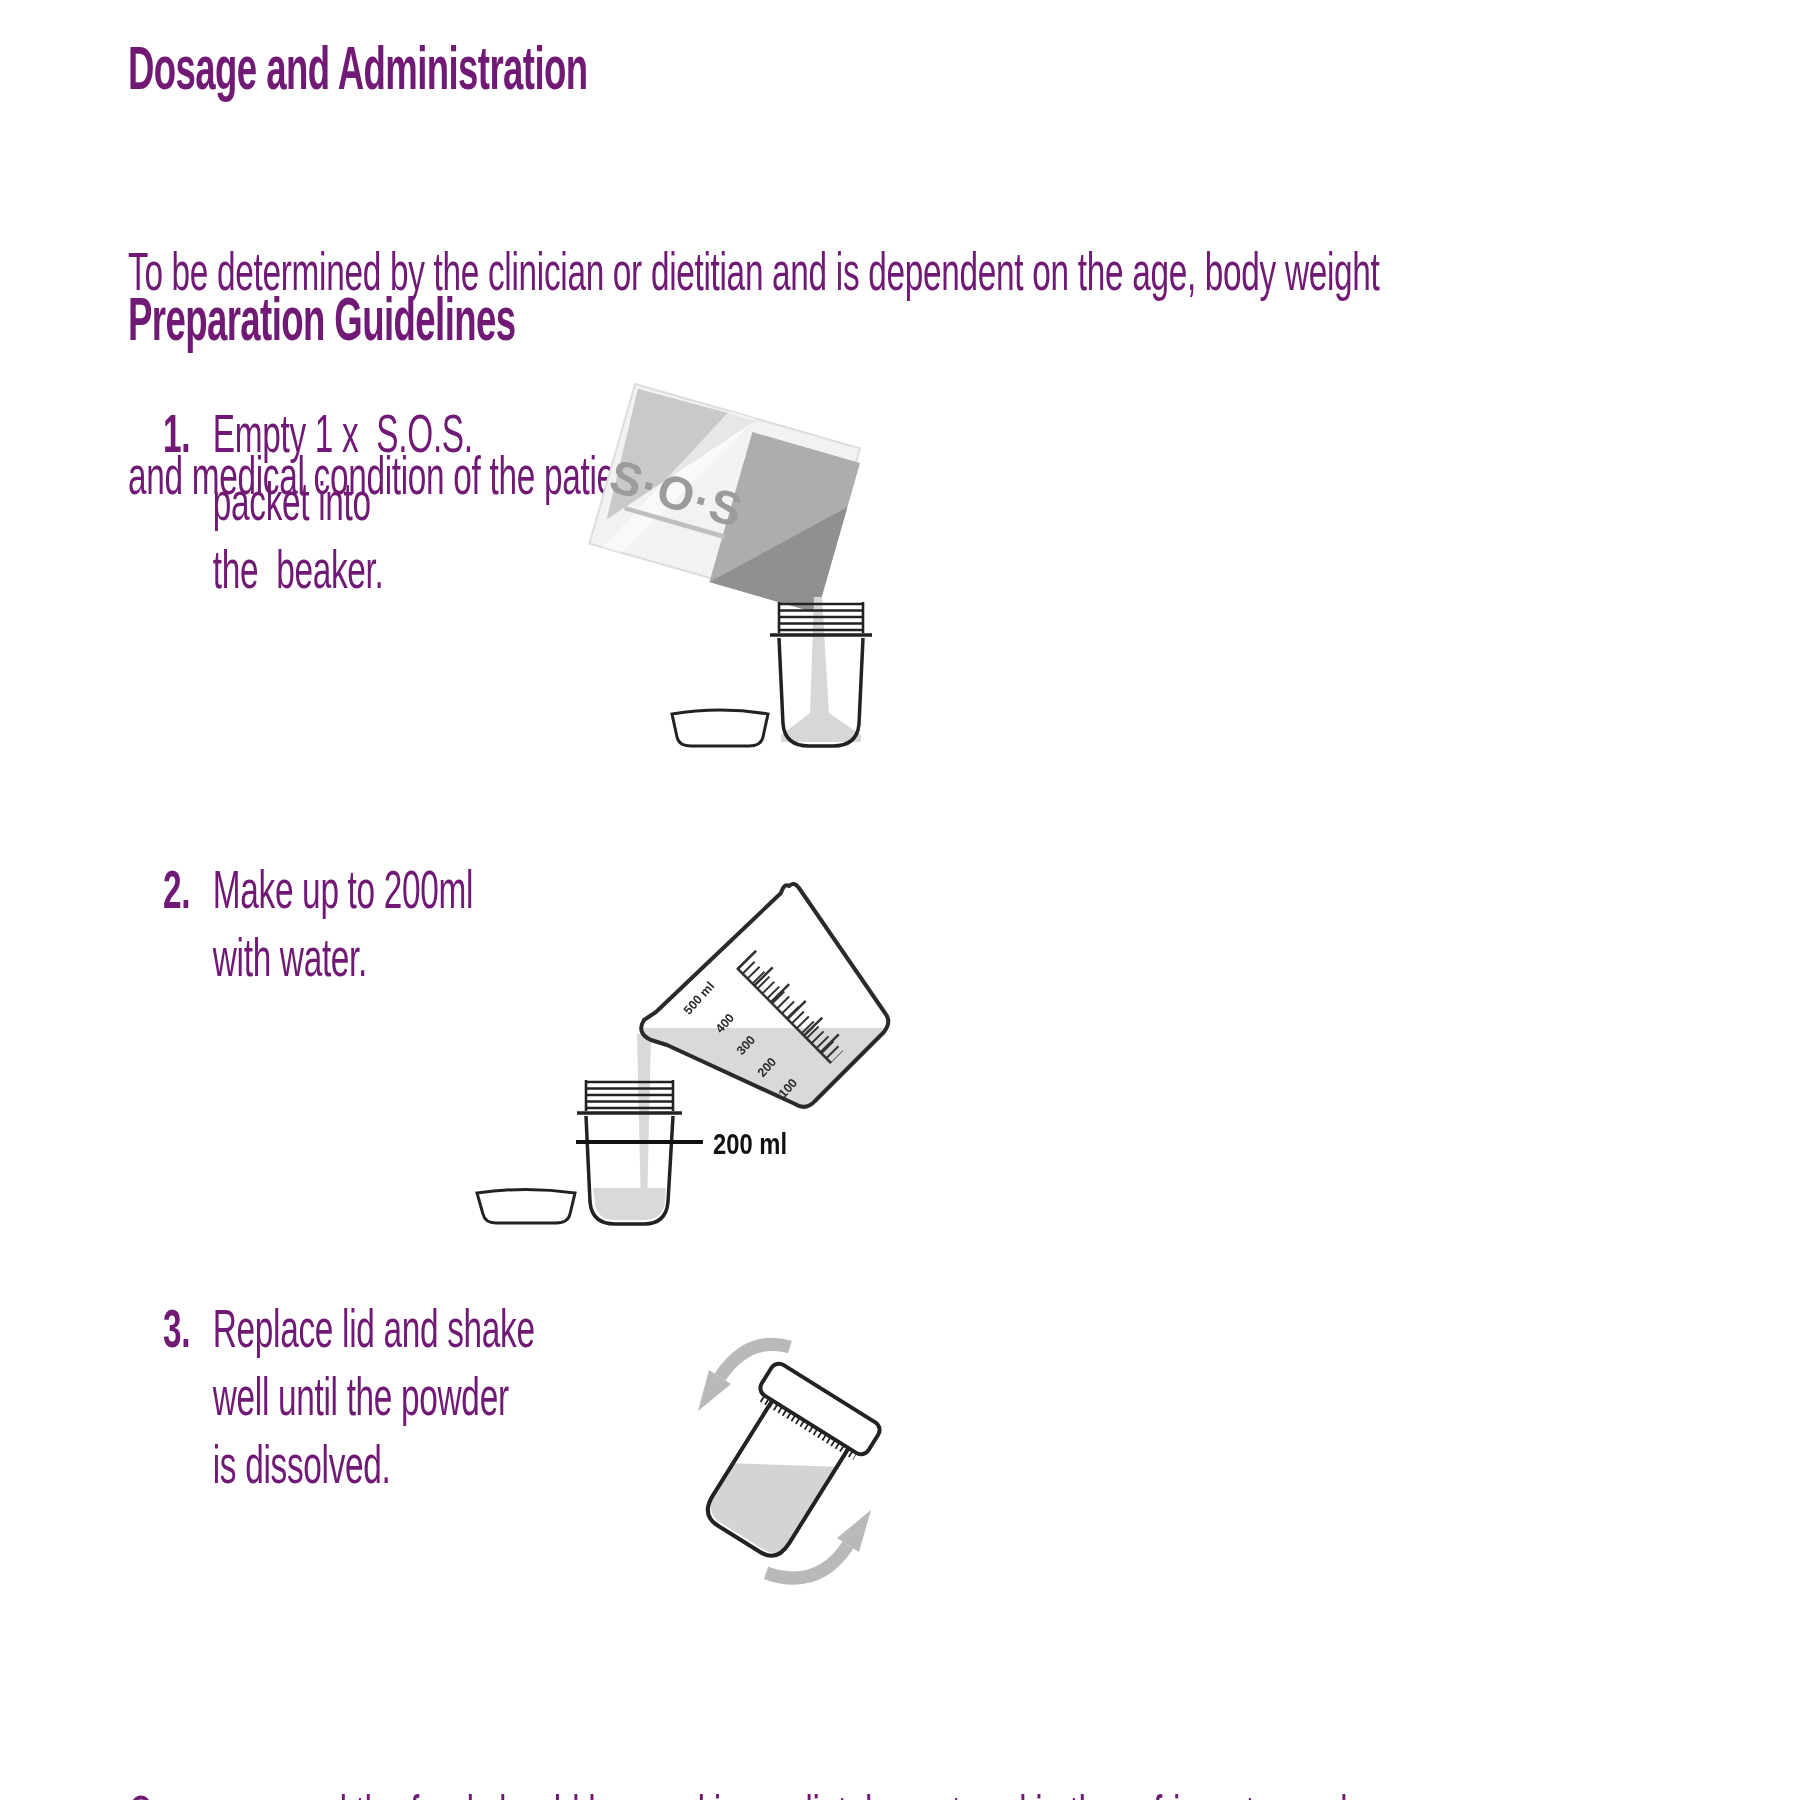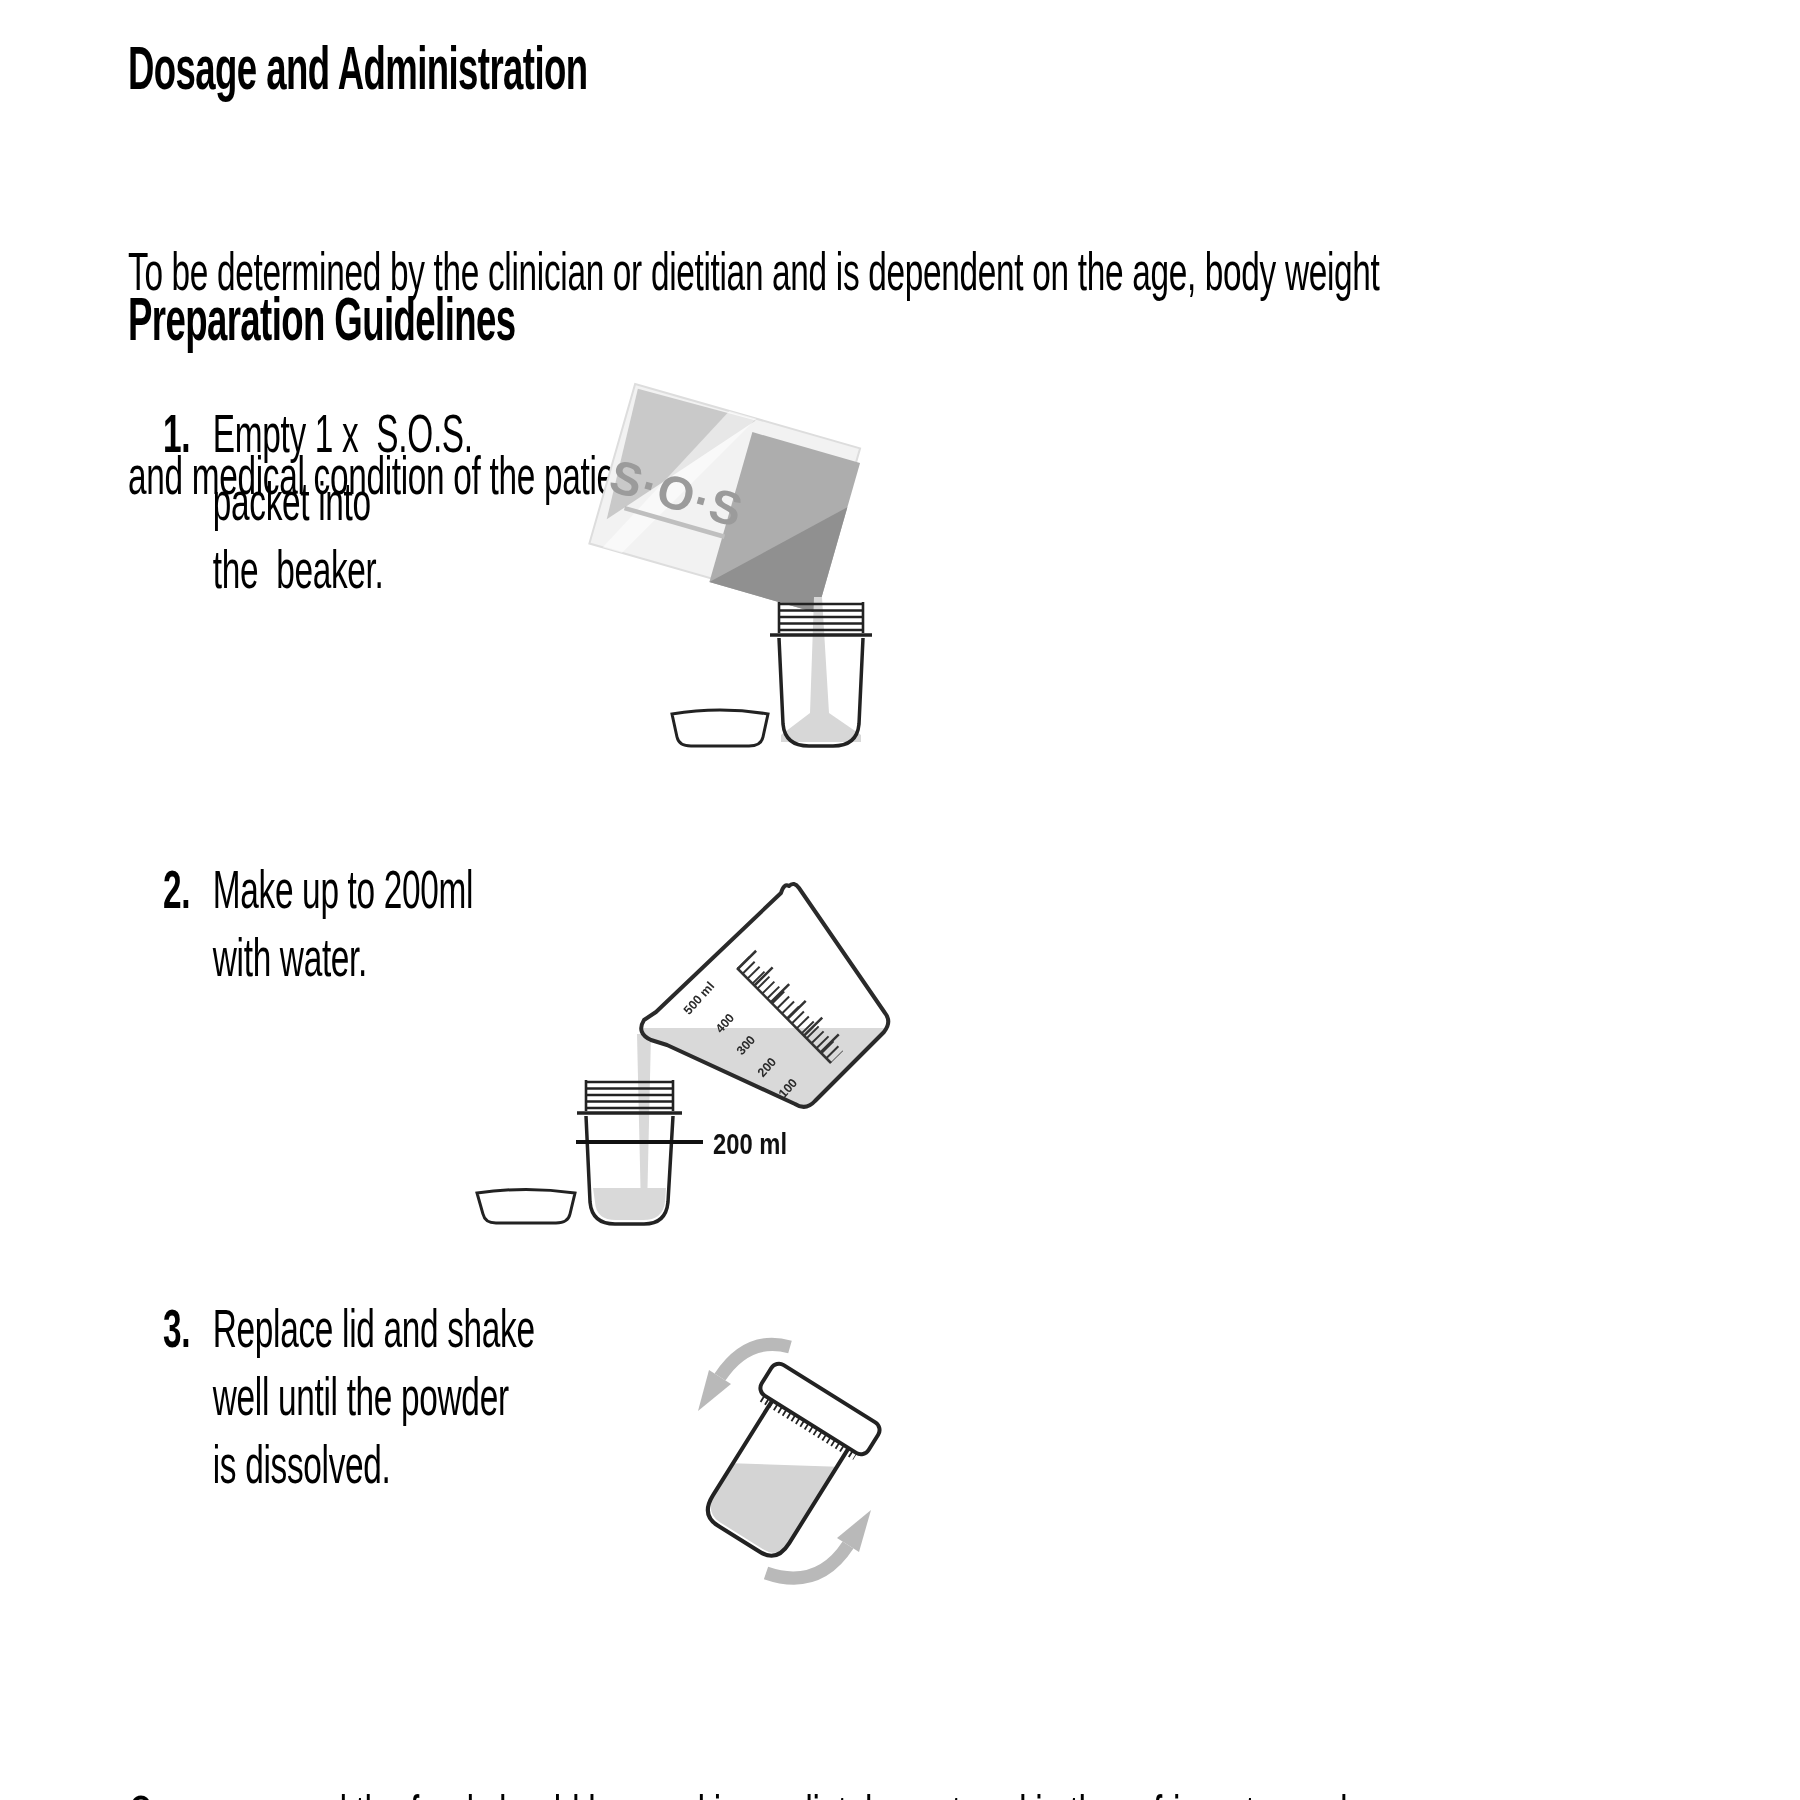--- a/index.html
+++ b/index.html
@@ -1,18 +1,18 @@
 <!DOCTYPE html>
 <html><head>
 <meta charset="utf-8">
 <style>
   html,body{margin:0;padding:0;background:#ffffff;}
   .sheet{
     position:relative;width:1464px;height:1800px;background:#ffffff;
-    font-family:"Liberation Sans",sans-serif;color:#000000;overflow:hidden;
+    font-family:"Liberation Sans",sans-serif;color:#701a75;overflow:hidden;
   }
   .h{
     position:absolute;left:128px;margin:0;
     font-size:61px;font-weight:700;letter-spacing:-1px;
     transform:scaleX(.60);transform-origin:0 0;white-space:pre;
   }
   .para{
     position:absolute;left:128px;
     font-size:53px;line-height:68px;letter-spacing:-.5px;
     transform:scaleX(.63);transform-origin:0 0;white-space:pre;

